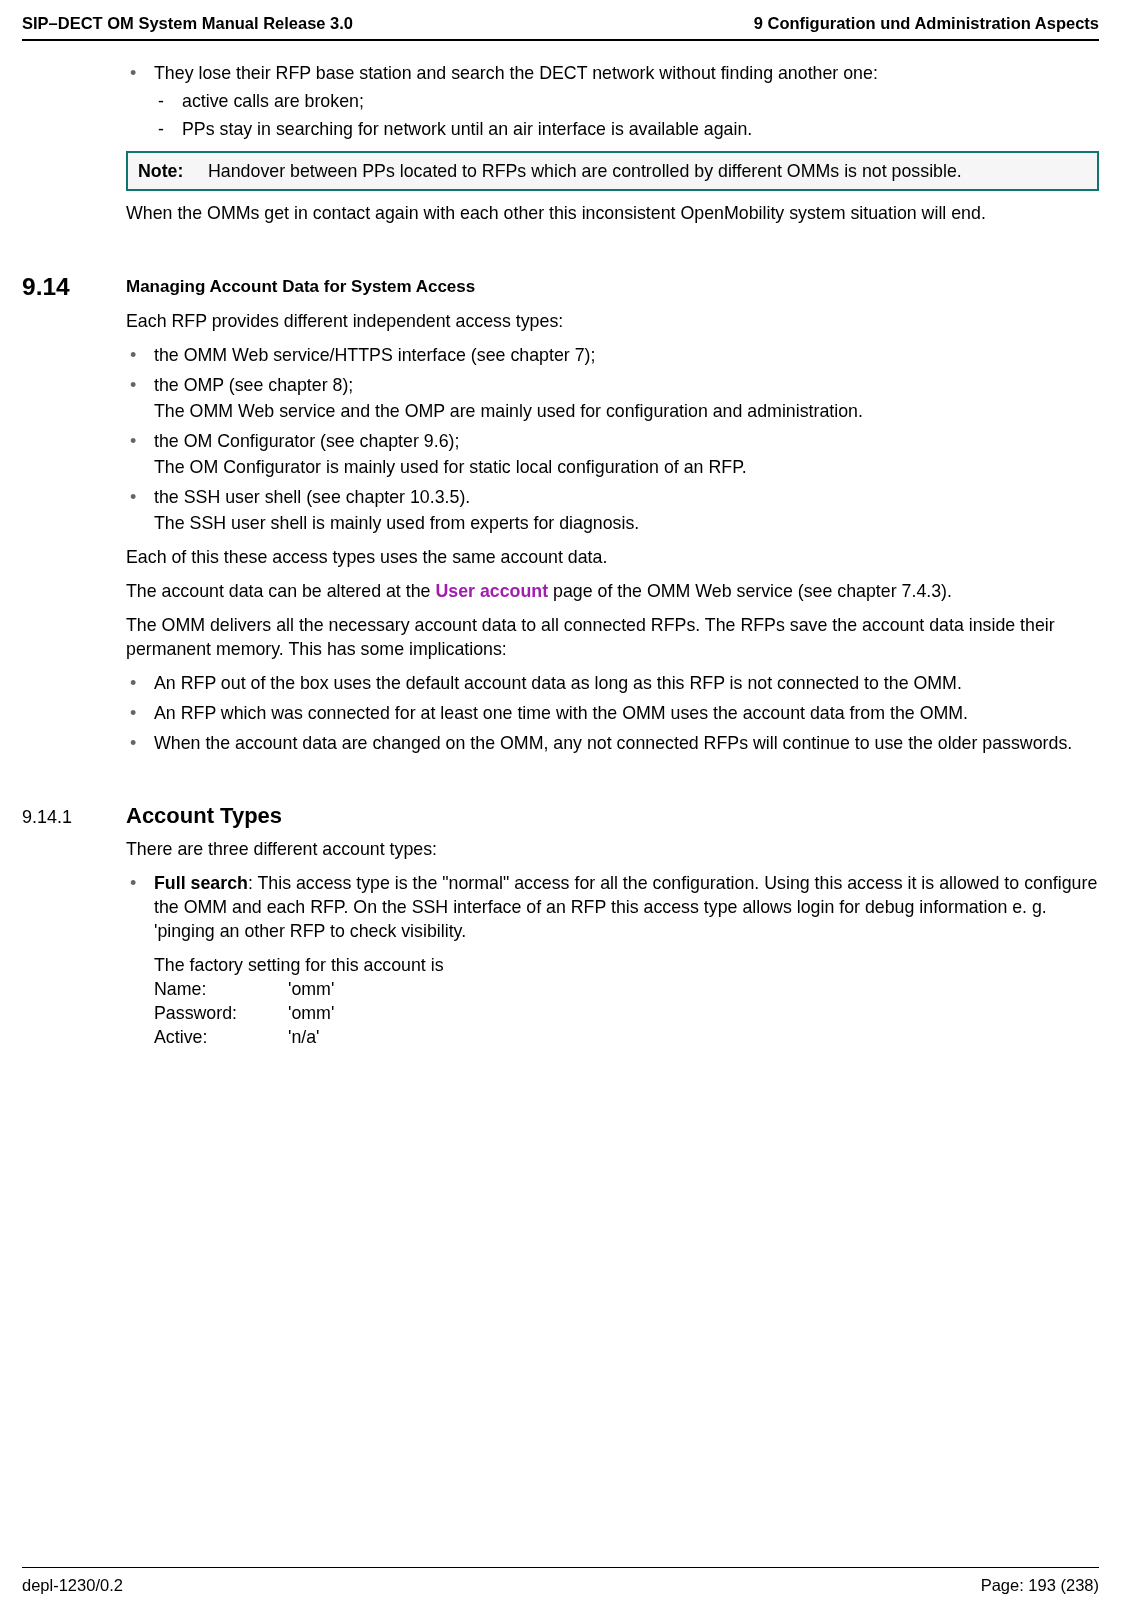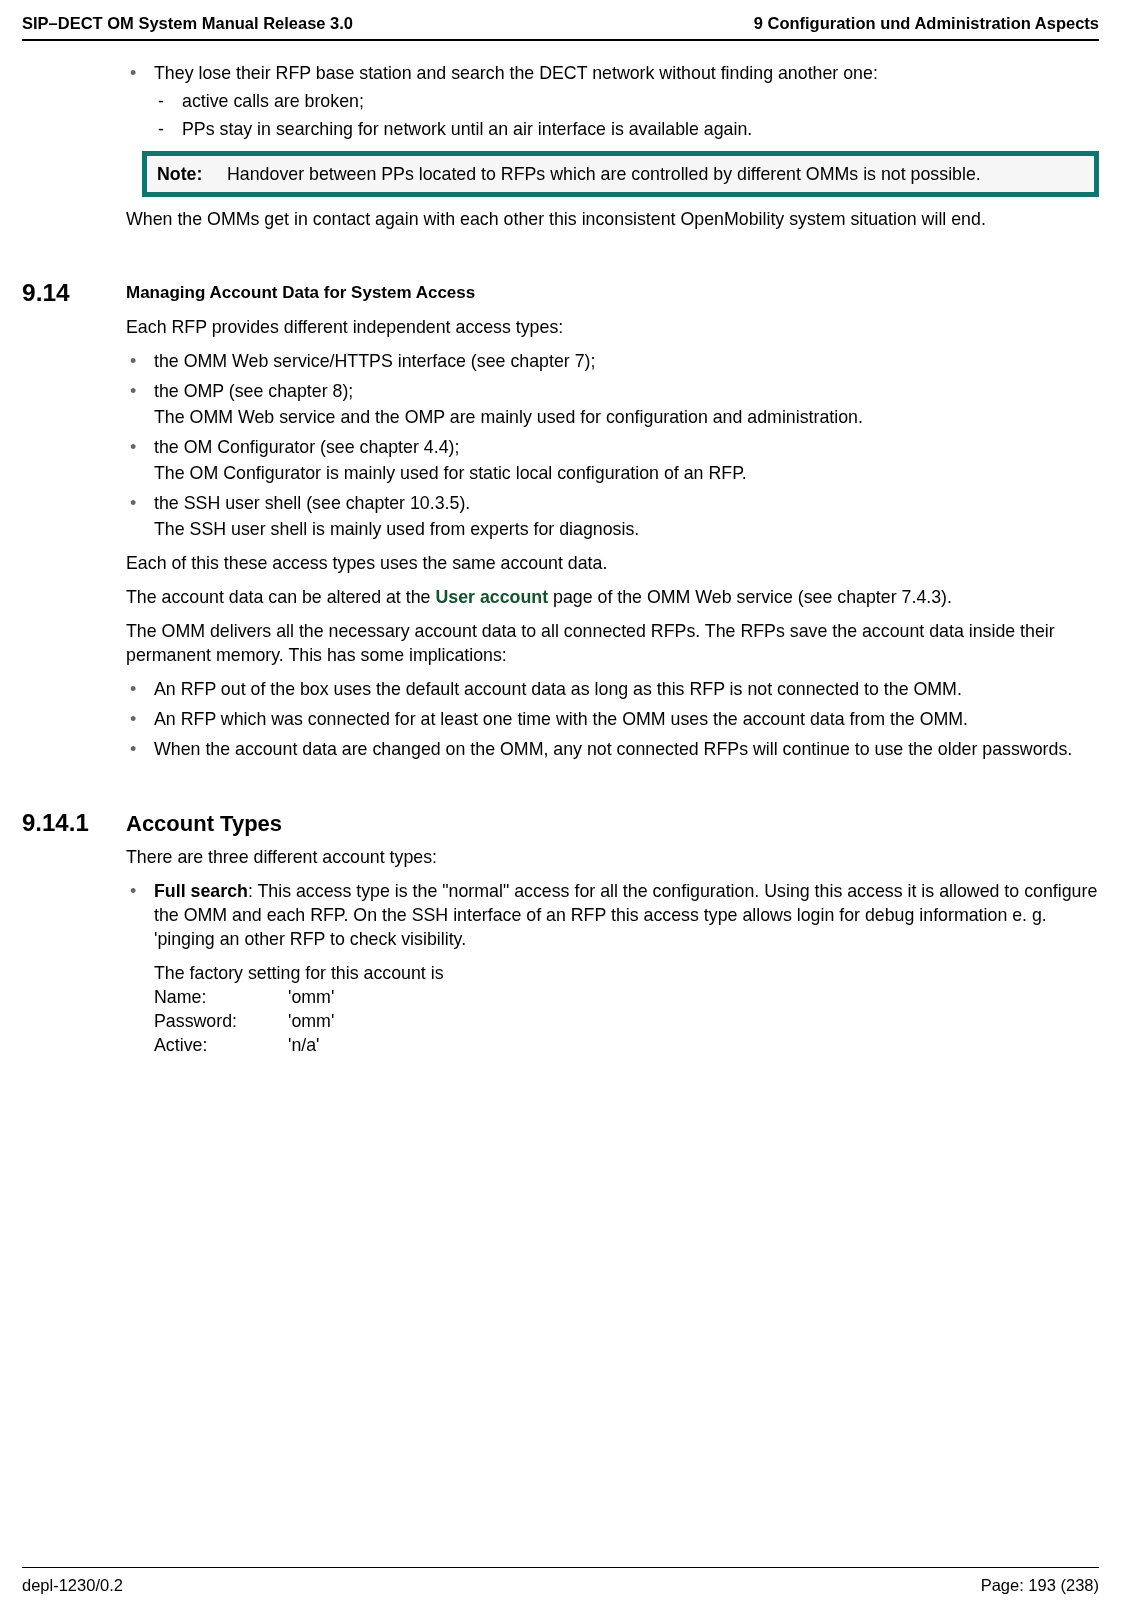--- a/index.html
+++ b/index.html
@@ -62,24 +62,24 @@
     padding-left: 28px;
     margin-bottom: 4px;
   }
   ul.dashes > li::before {
     content: "-";
     position: absolute;
     left: 4px;
     top: 0;
   }
   .note-box {
-    border: 5px solid #0f766e;
+    border: 2px solid #0f766e;
     background: #f6f6f6;
     padding: 6px 10px 6px 10px;
-    margin: 10px 0 10px 16px;
+    margin: 10px 0 10px 0;
     display: flex;
   }
   .note-label {
     font-weight: bold;
     width: 70px;
     flex-shrink: 0;
   }
   .note-text {
     flex: 1;
   }
@@ -102,35 +102,35 @@
     font-weight: bold;
     font-size: 17px;
   }
   .h2-row {
     display: flex;
     align-items: baseline;
     margin-top: 48px;
     margin-bottom: 8px;
   }
   .h2-num {
-    font-weight: bold;
-    font-size: 24px;
+    font-weight: normal;
+    font-size: 18px;
     width: 104px;
     flex-shrink: 0;
   }
   .h2-title {
     font-weight: bold;
     font-size: 22px;
   }
   .sub-indent {
     padding-left: 28px;
     margin-top: 2px;
   }
   .link {
-    color: #14532d;
+    color: #a21caf;
     font-weight: bold;
   }
   .cred-row {
     display: flex;
     gap: 42px;
   }
   .cred-label {
     width: 92px;
   }
   .footer {
@@ -186,21 +186,21 @@
   <div class="content">
     <div class="para" style="margin-top:4px">Each RFP provides different independent access types:</div>
 
     <ul class="bullets">
       <li><span>the OMM Web service/HTTPS interface (see chapter 7);</span></li>
       <li>
         <span>the OMP (see chapter 8);</span>
         <div class="sub-indent" style="padding-left:0">The OMM Web service and the OMP are mainly used for configuration and administration.</div>
       </li>
       <li>
-        <span>the OM Configurator (see chapter 4.4);</span>
+        <span>the OM Configurator (see chapter 9.6);</span>
         <div class="sub-indent" style="padding-left:0">The OM Configurator is mainly used for static local configuration of an RFP.</div>
       </li>
       <li>
         <span>the SSH user shell (see chapter 10.3.5).</span>
         <div class="sub-indent" style="padding-left:0">The SSH user shell is mainly used from experts for diagnosis.</div>
       </li>
     </ul>
 
     <div class="para">Each of this these access types uses the same account data.</div>
 

